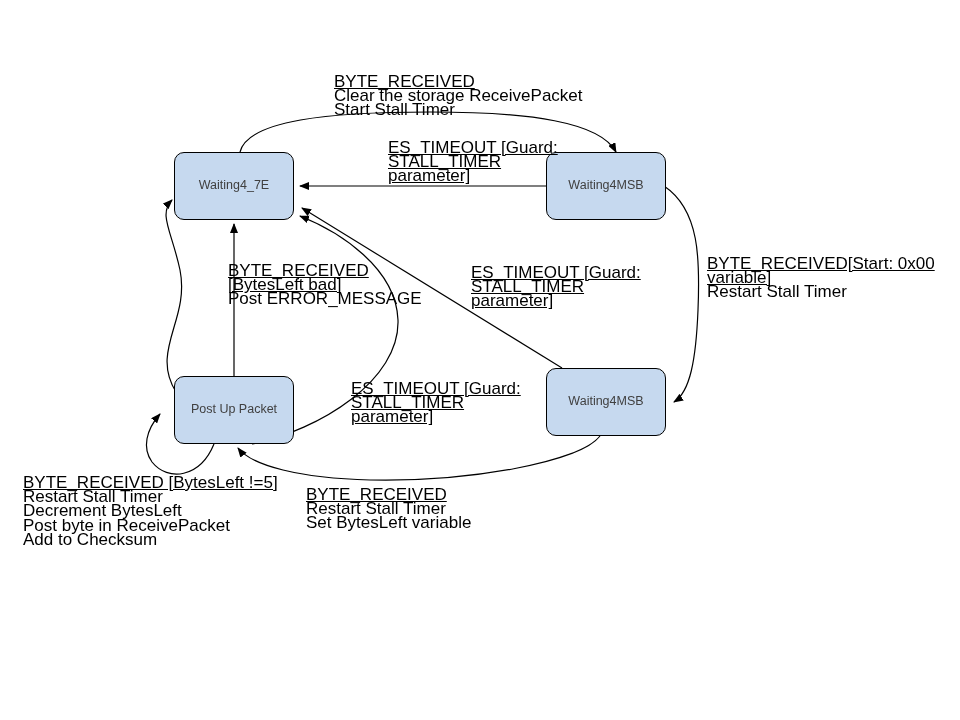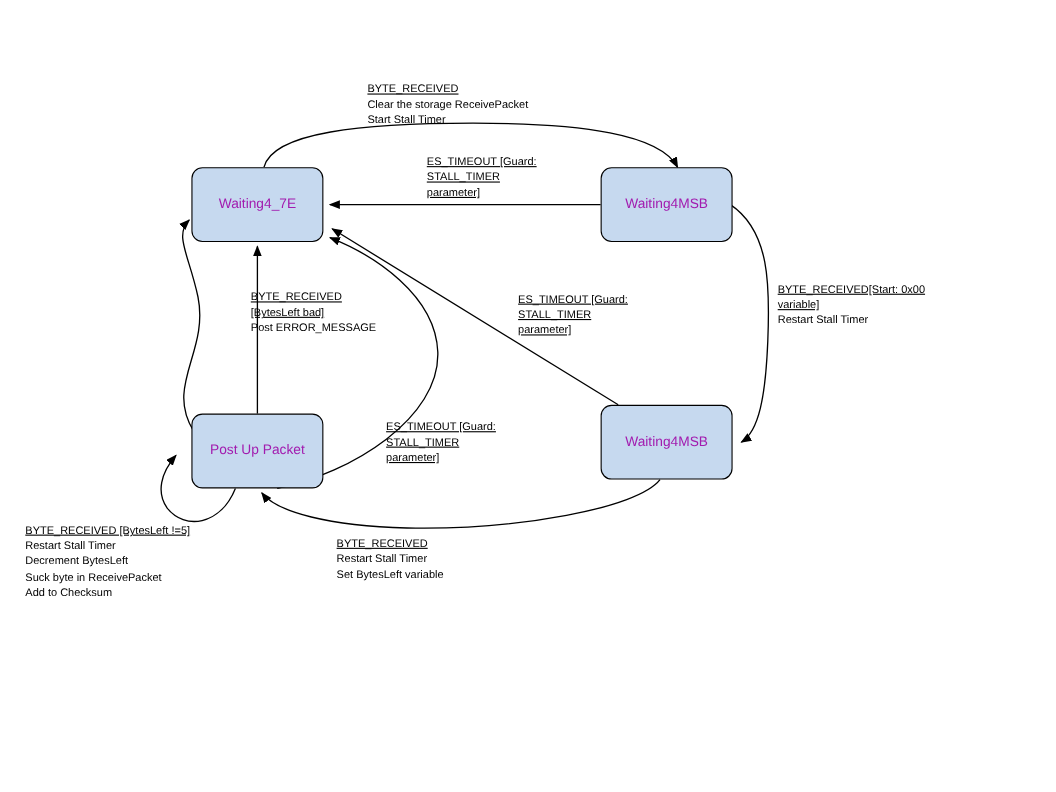--- a/index.html
+++ b/index.html
@@ -30,28 +30,28 @@
     box-sizing: border-box;
     background: #c6d9ef;
     border: 1px solid #000000;
     border-radius: 10px;
     display: flex;
     align-items: center;
     justify-content: center;
   }
   .state-label {
     font-size: 12.5px;
-    color: #a21caf;
+    color: #404040;
     line-height: 1.1;
     text-align: left;
     white-space: nowrap;
   }
   .edge-label {
     position: absolute;
-    font-size: 10px;
+    font-size: 17px;
     color: #000000;
     line-height: 14.2px;
     white-space: nowrap;
   }
   .edge-label .ln {
     display: block;
   }
   .edge-label .ul {
     text-decoration: underline;
   }
@@ -130,21 +130,21 @@
     </div>
   <div class="edge-label" style="left:351px; top:382px;">
       <span class="ln ul">ES_TIMEOUT [Guard:</span>
       <span class="ln ul">STALL_TIMER</span>
       <span class="ln ul">parameter]</span>
     </div>
   <div class="edge-label" style="left:23px; top:476px;">
       <span class="ln ul">BYTE_RECEIVED [BytesLeft !=5]</span>
       <span class="ln">Restart Stall Timer</span>
       <span class="ln">Decrement BytesLeft</span>
-      <span class="ln">Suck byte in ReceivePacket</span>
+      <span class="ln">Post byte in ReceivePacket</span>
       <span class="ln">Add to Checksum</span>
     </div>
   <div class="edge-label" style="left:306px; top:488px;">
       <span class="ln ul">BYTE_RECEIVED</span>
       <span class="ln">Restart Stall Timer</span>
       <span class="ln">Set BytesLeft variable</span>
     </div>
 
 </div>
 

